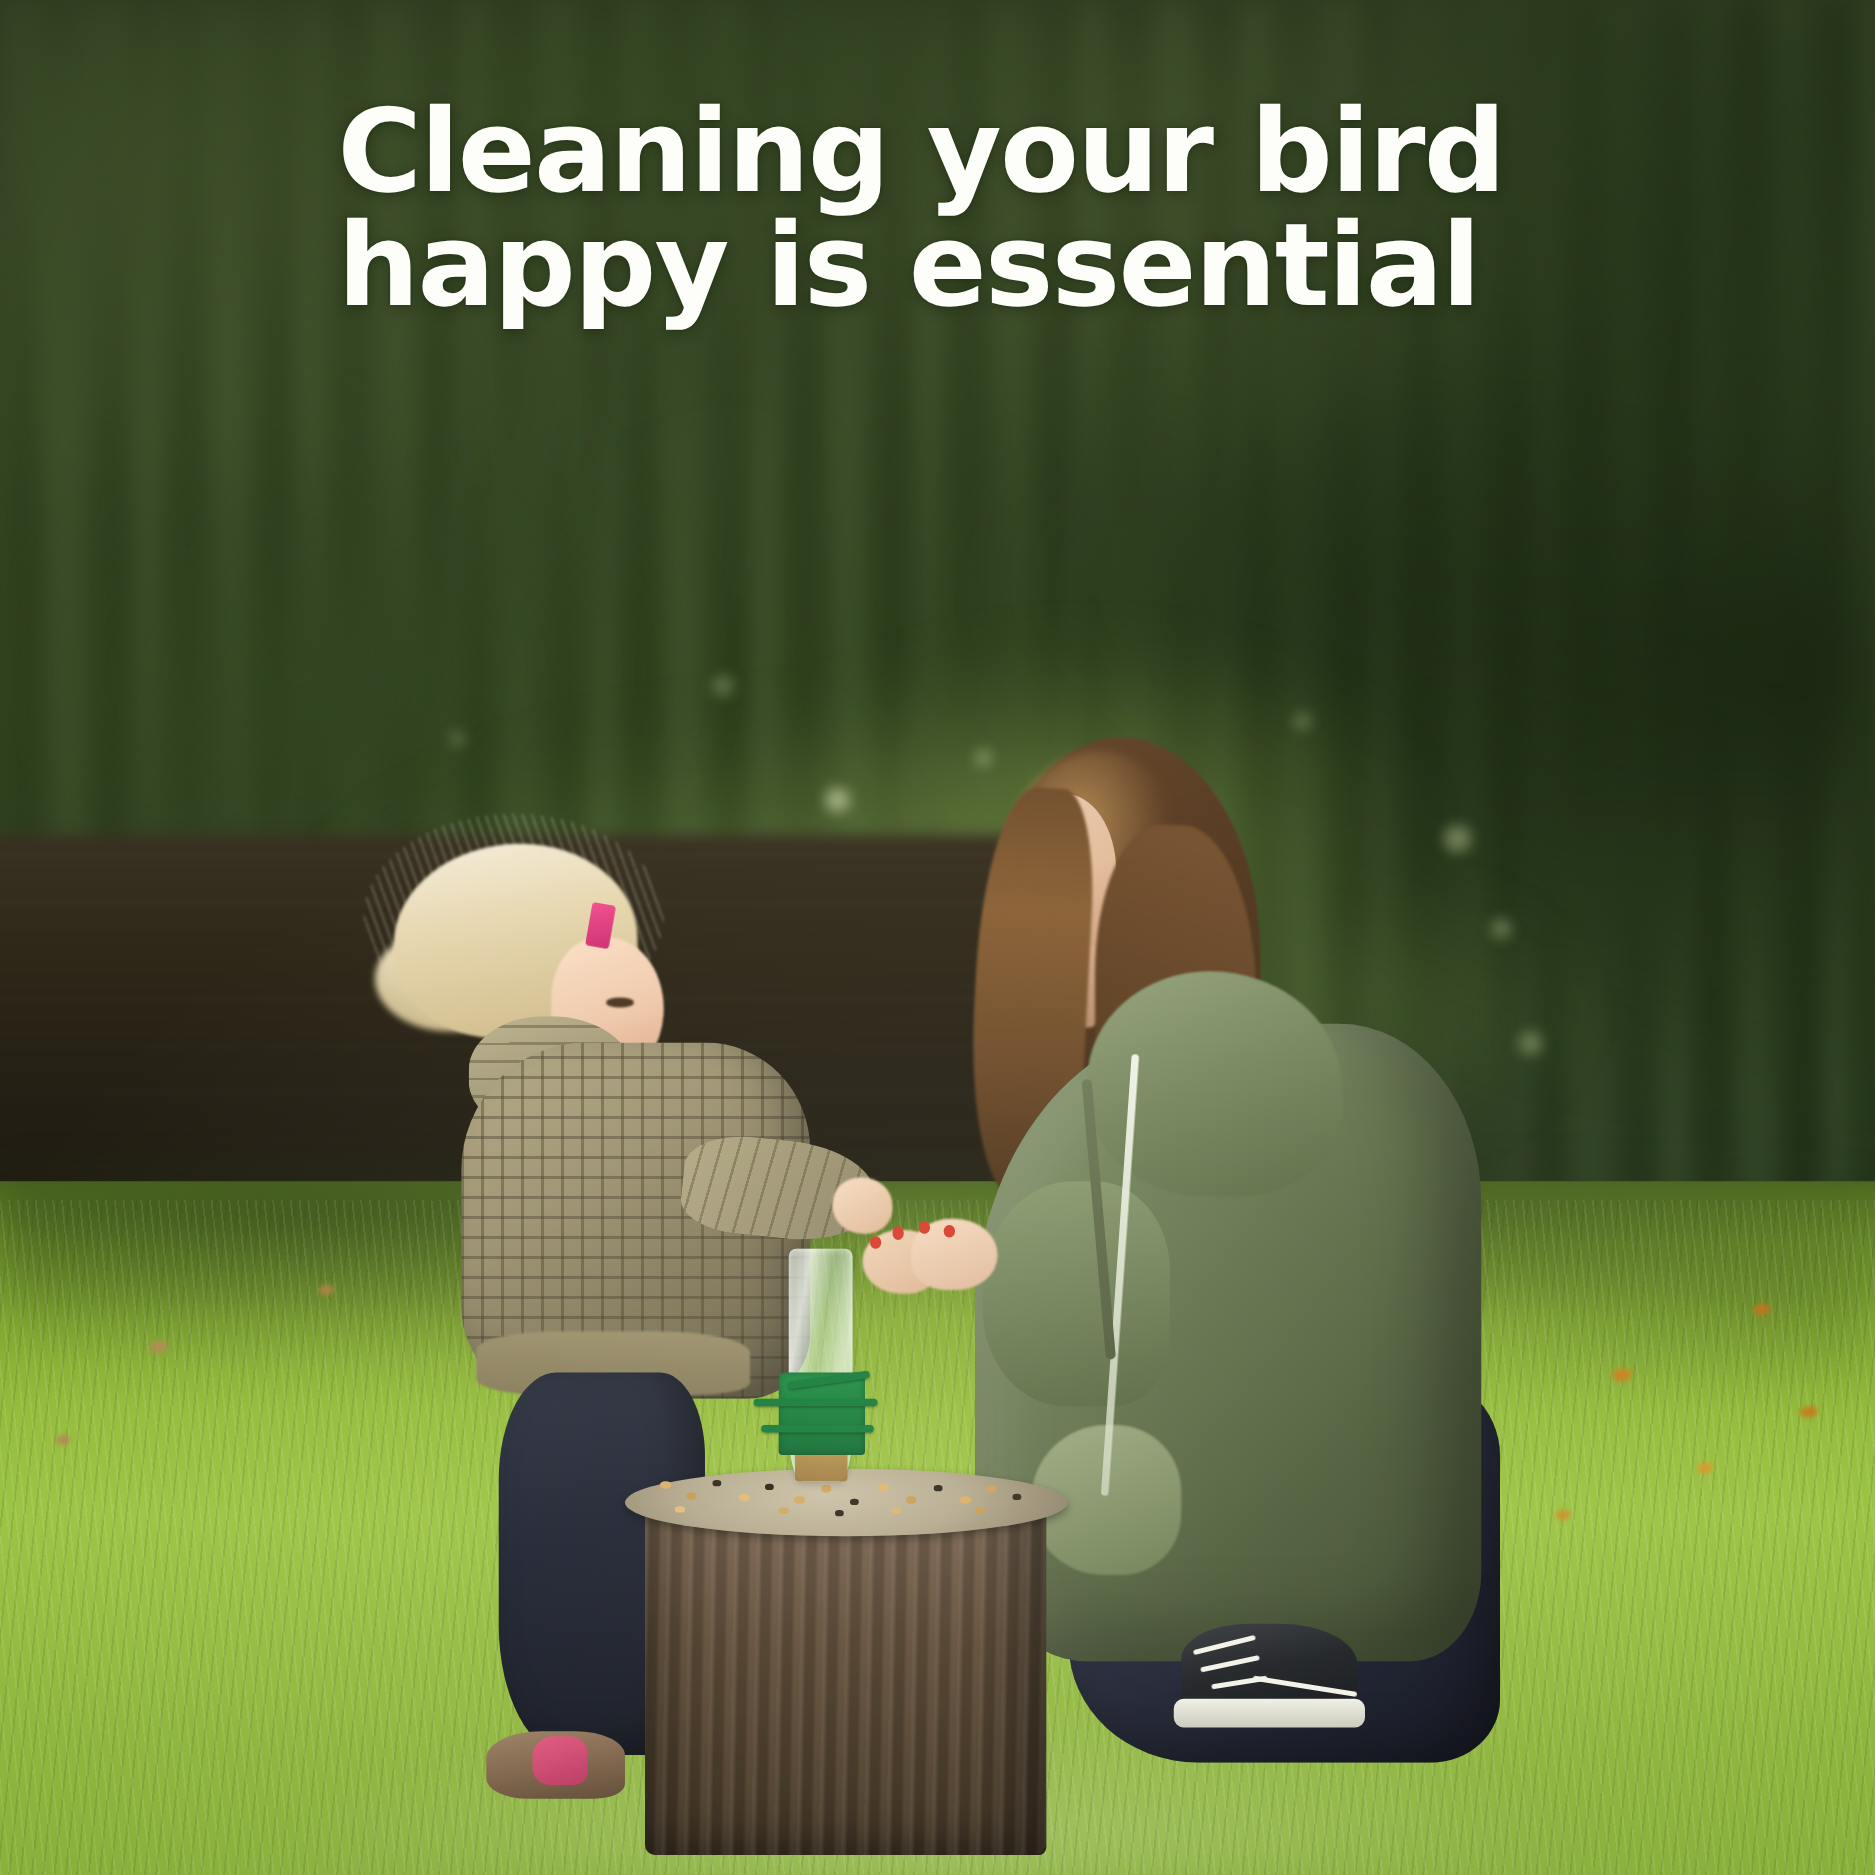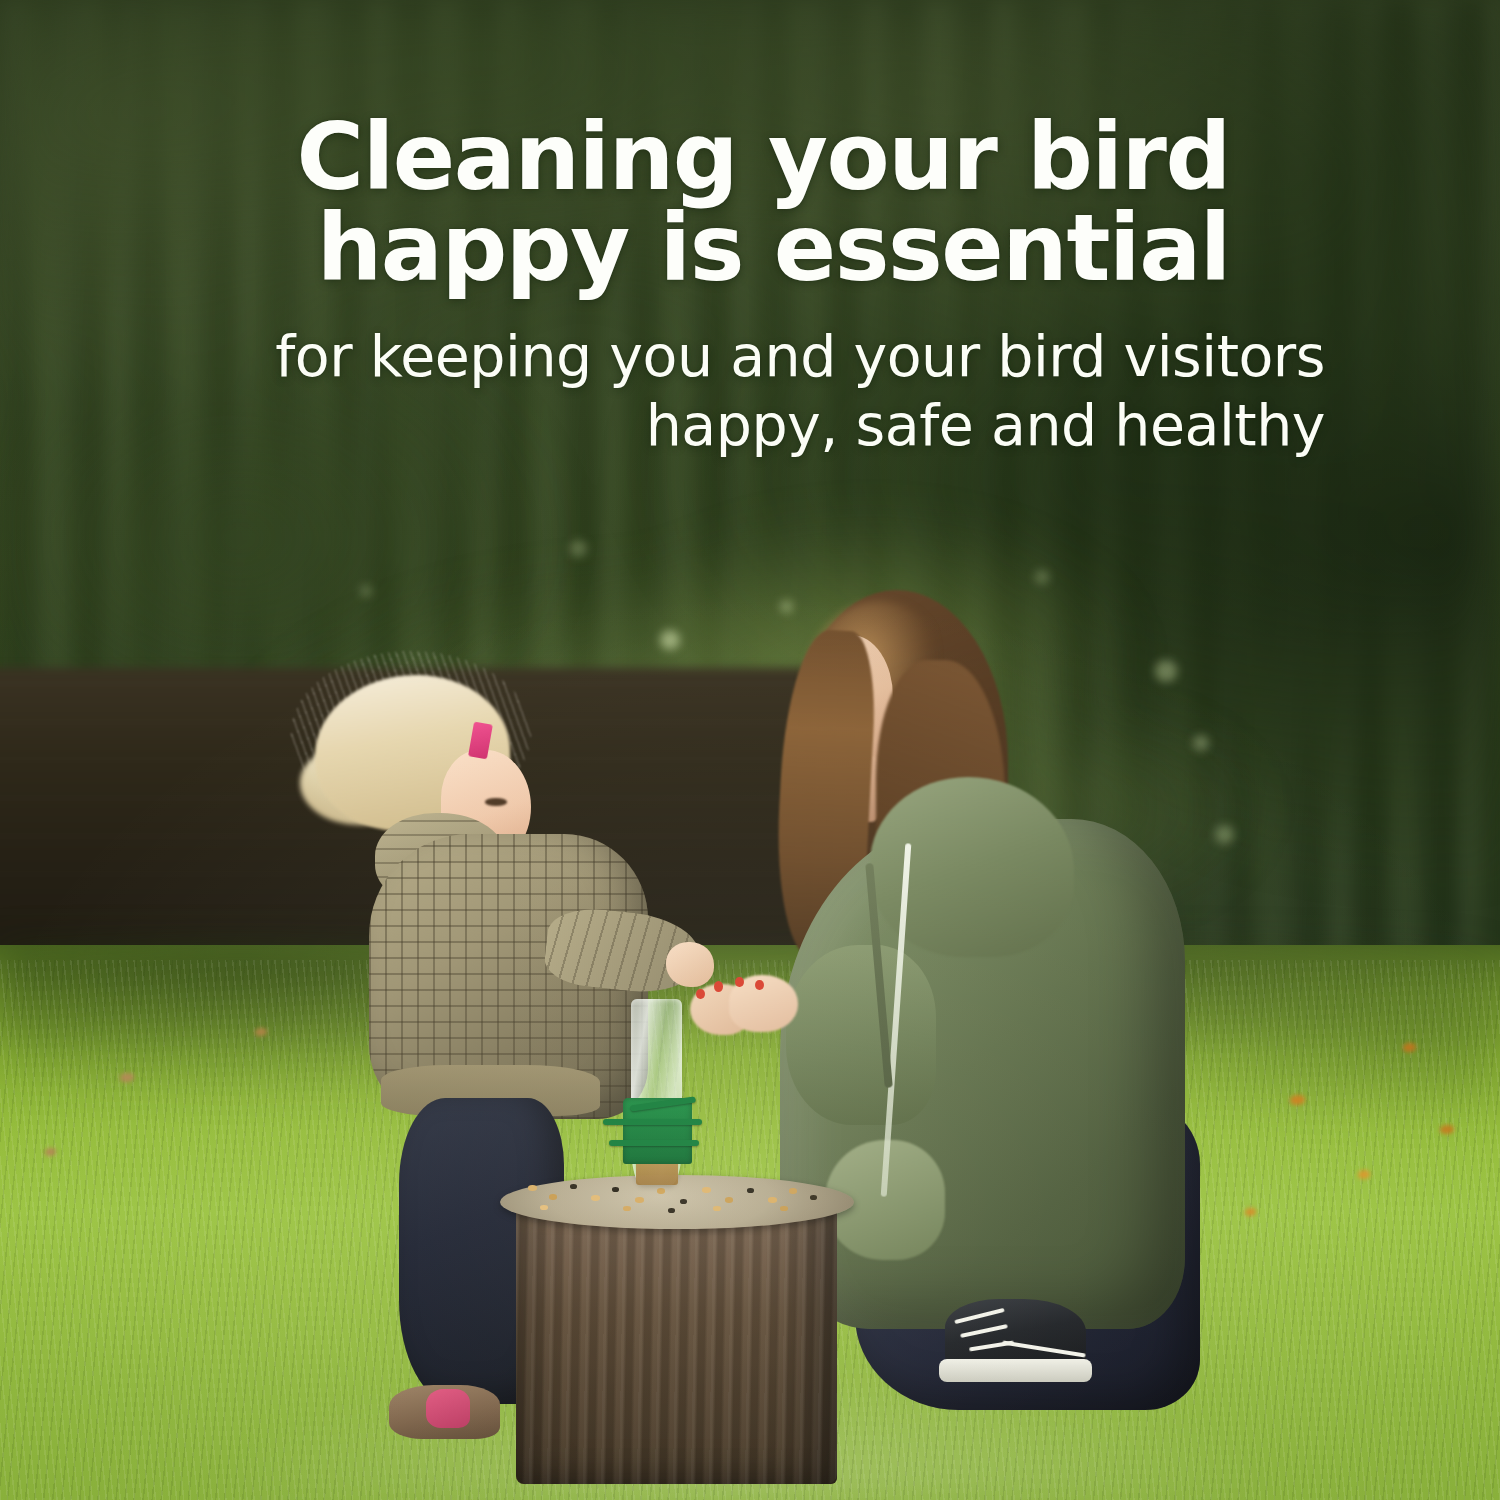--- a/index.html
+++ b/index.html
@@ -395,23 +395,22 @@
     background:
       radial-gradient(74% 54% at 50% 78%, rgba(255,250,225,.10), transparent 72%),
       linear-gradient(180deg, rgba(12,24,8,.30) 0%, rgba(12,24,8,.10) 22%,
                               rgba(0,0,0,0) 46%, rgba(0,0,0,0) 100%);
     pointer-events:none;
   }
 
   
   .copy{
     position:absolute; left:0; top:0; width:100%;
-    text-align:right;
+    text-align:left;
     padding-top:76px;
-    margin-top:36px;
   }
   .headline{
     color:#fdfefa;
     font-family:"DejaVu Sans", sans-serif;
     font-weight:700;
     font-size:92px;
     line-height:.99;
     letter-spacing:-1.4px;
     max-width:960px;
     margin:0 auto;
@@ -548,19 +547,15 @@
     <div class="perch" style="left:42.0%;top:73.4%;width:4.4%;height:6px;transform:rotate(-8deg);"></div>
 
     <div class="photo-grade"></div>
   </div>
 
   <div class="copy">
     <div class="headline">
       <div>Cleaning your bird</div>
       <div>happy is essential</div>
     </div>
-    <div class="subhead">
-      <div>for keeping you and your bird visitors</div>
-      <div>happy, safe and healthy</div>
-    </div>
   </div>
 
 </div>
 
 </body></html>

